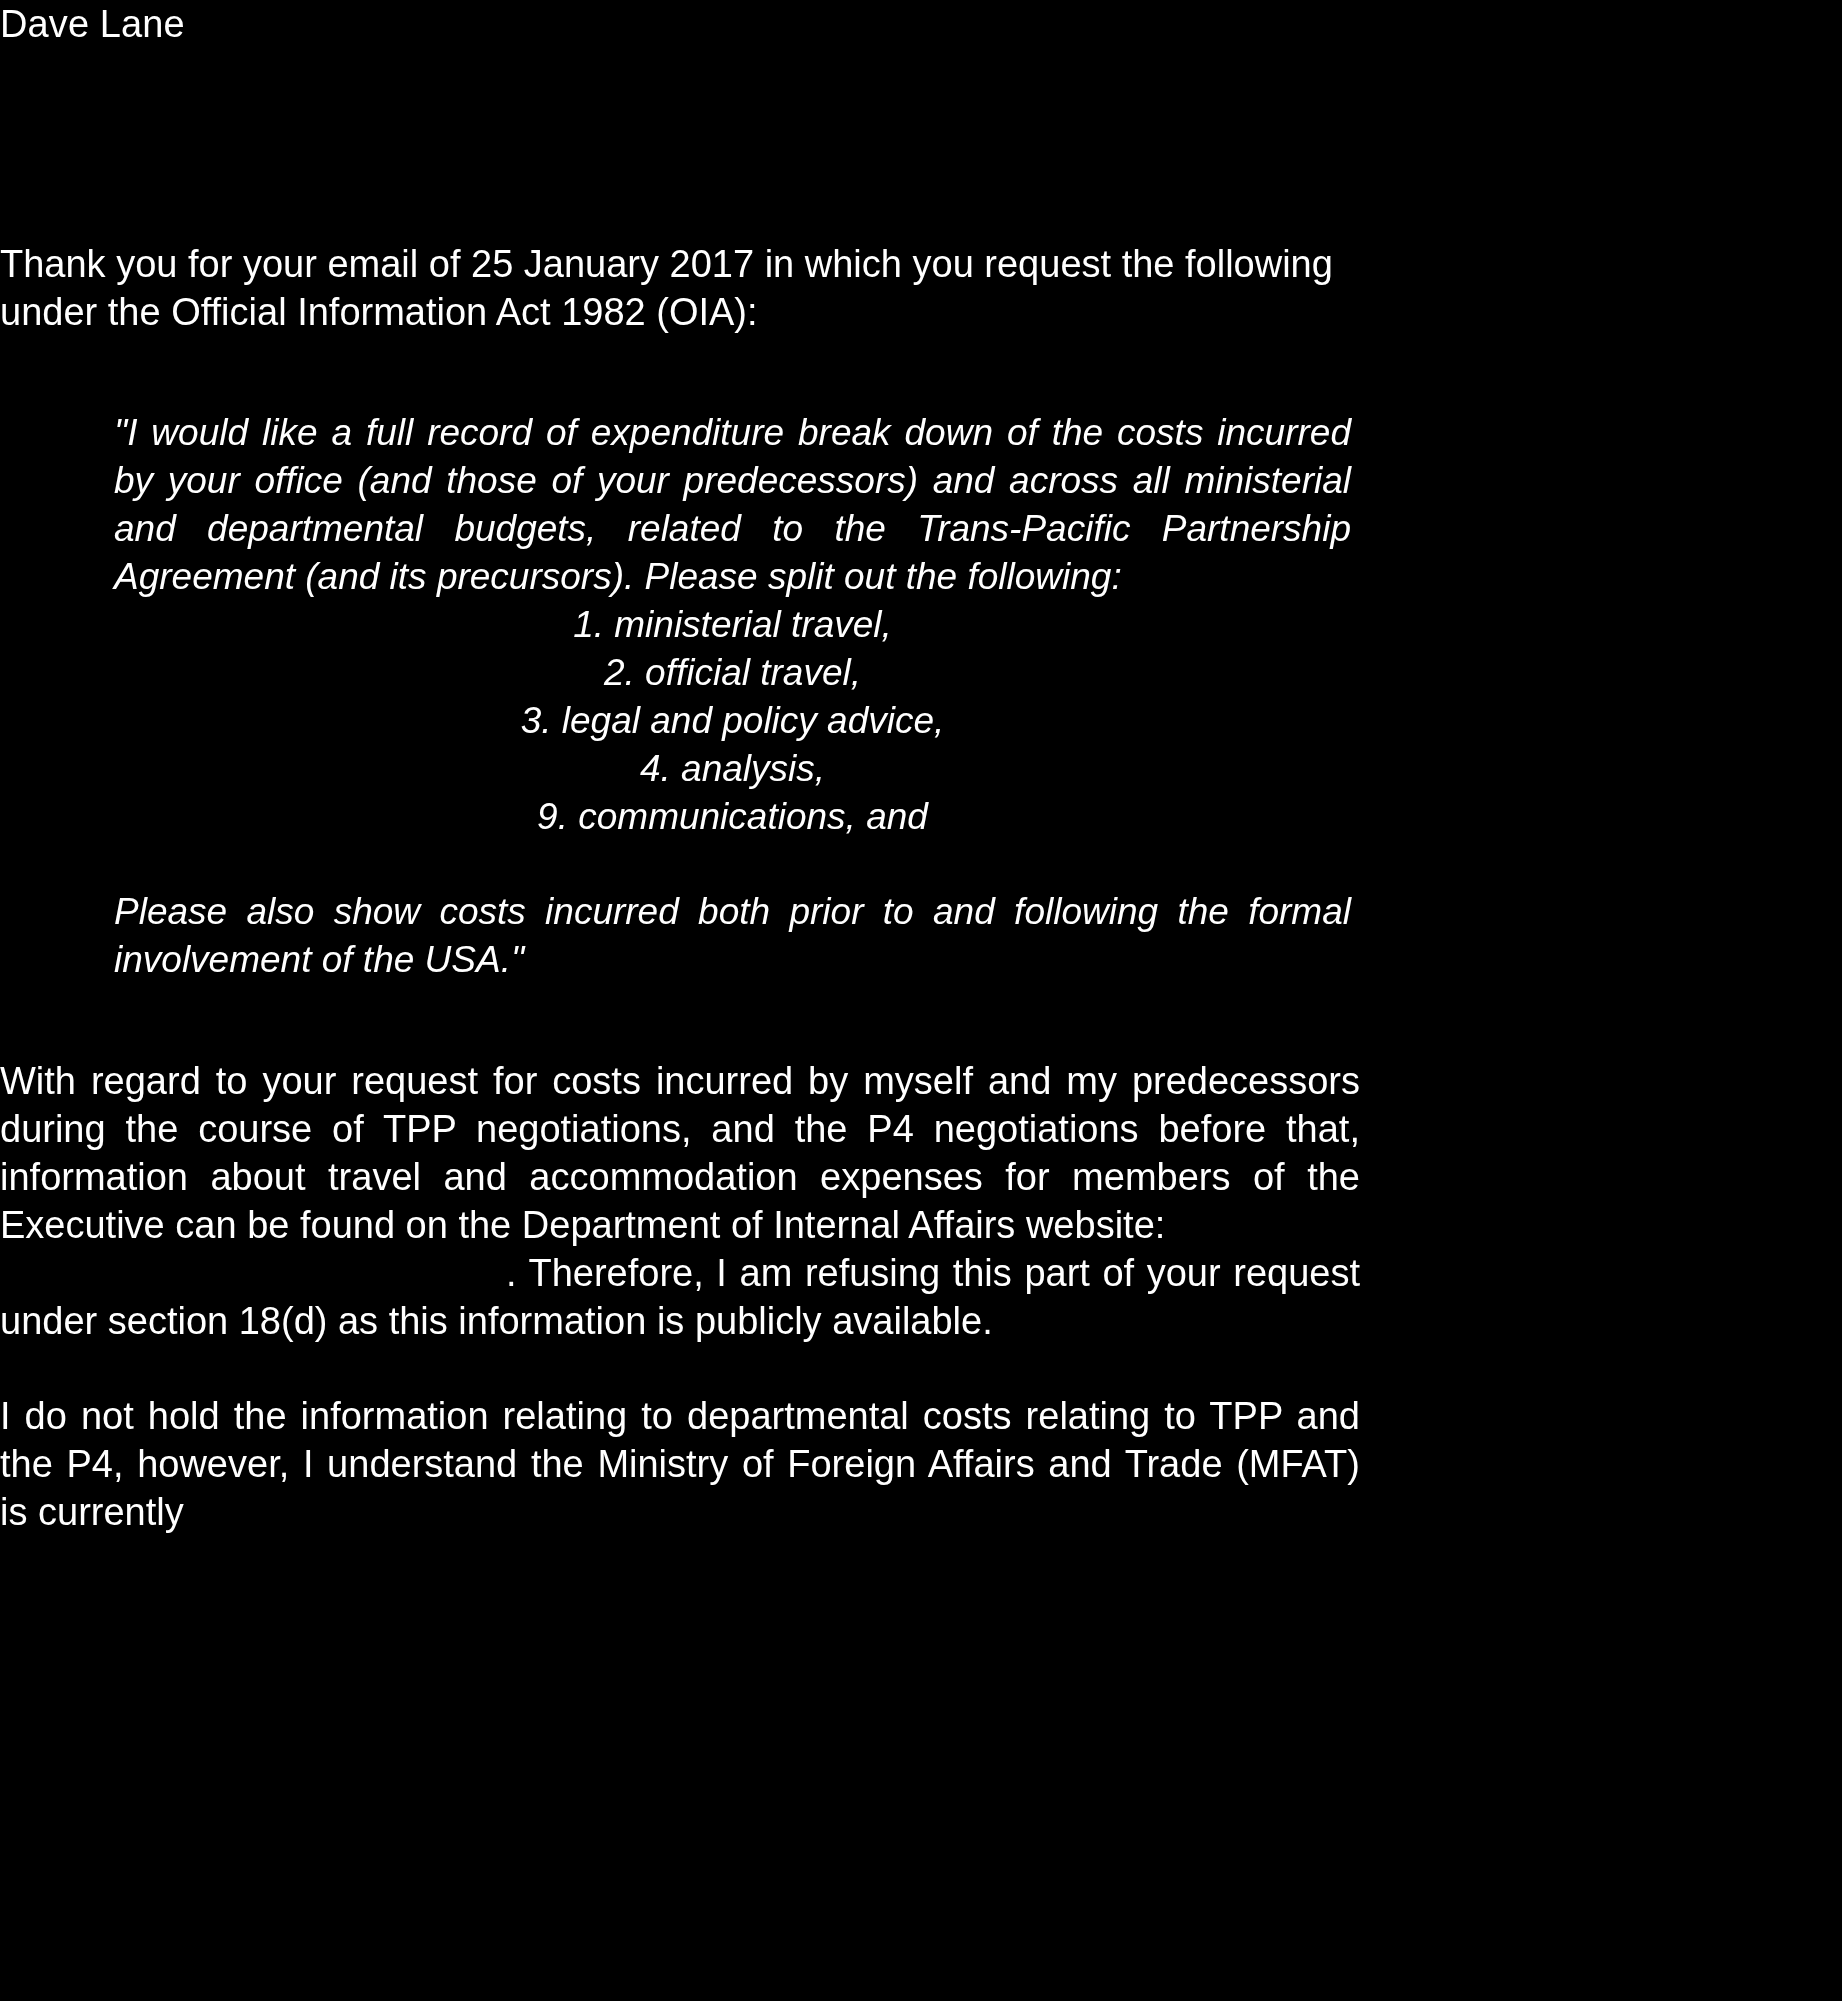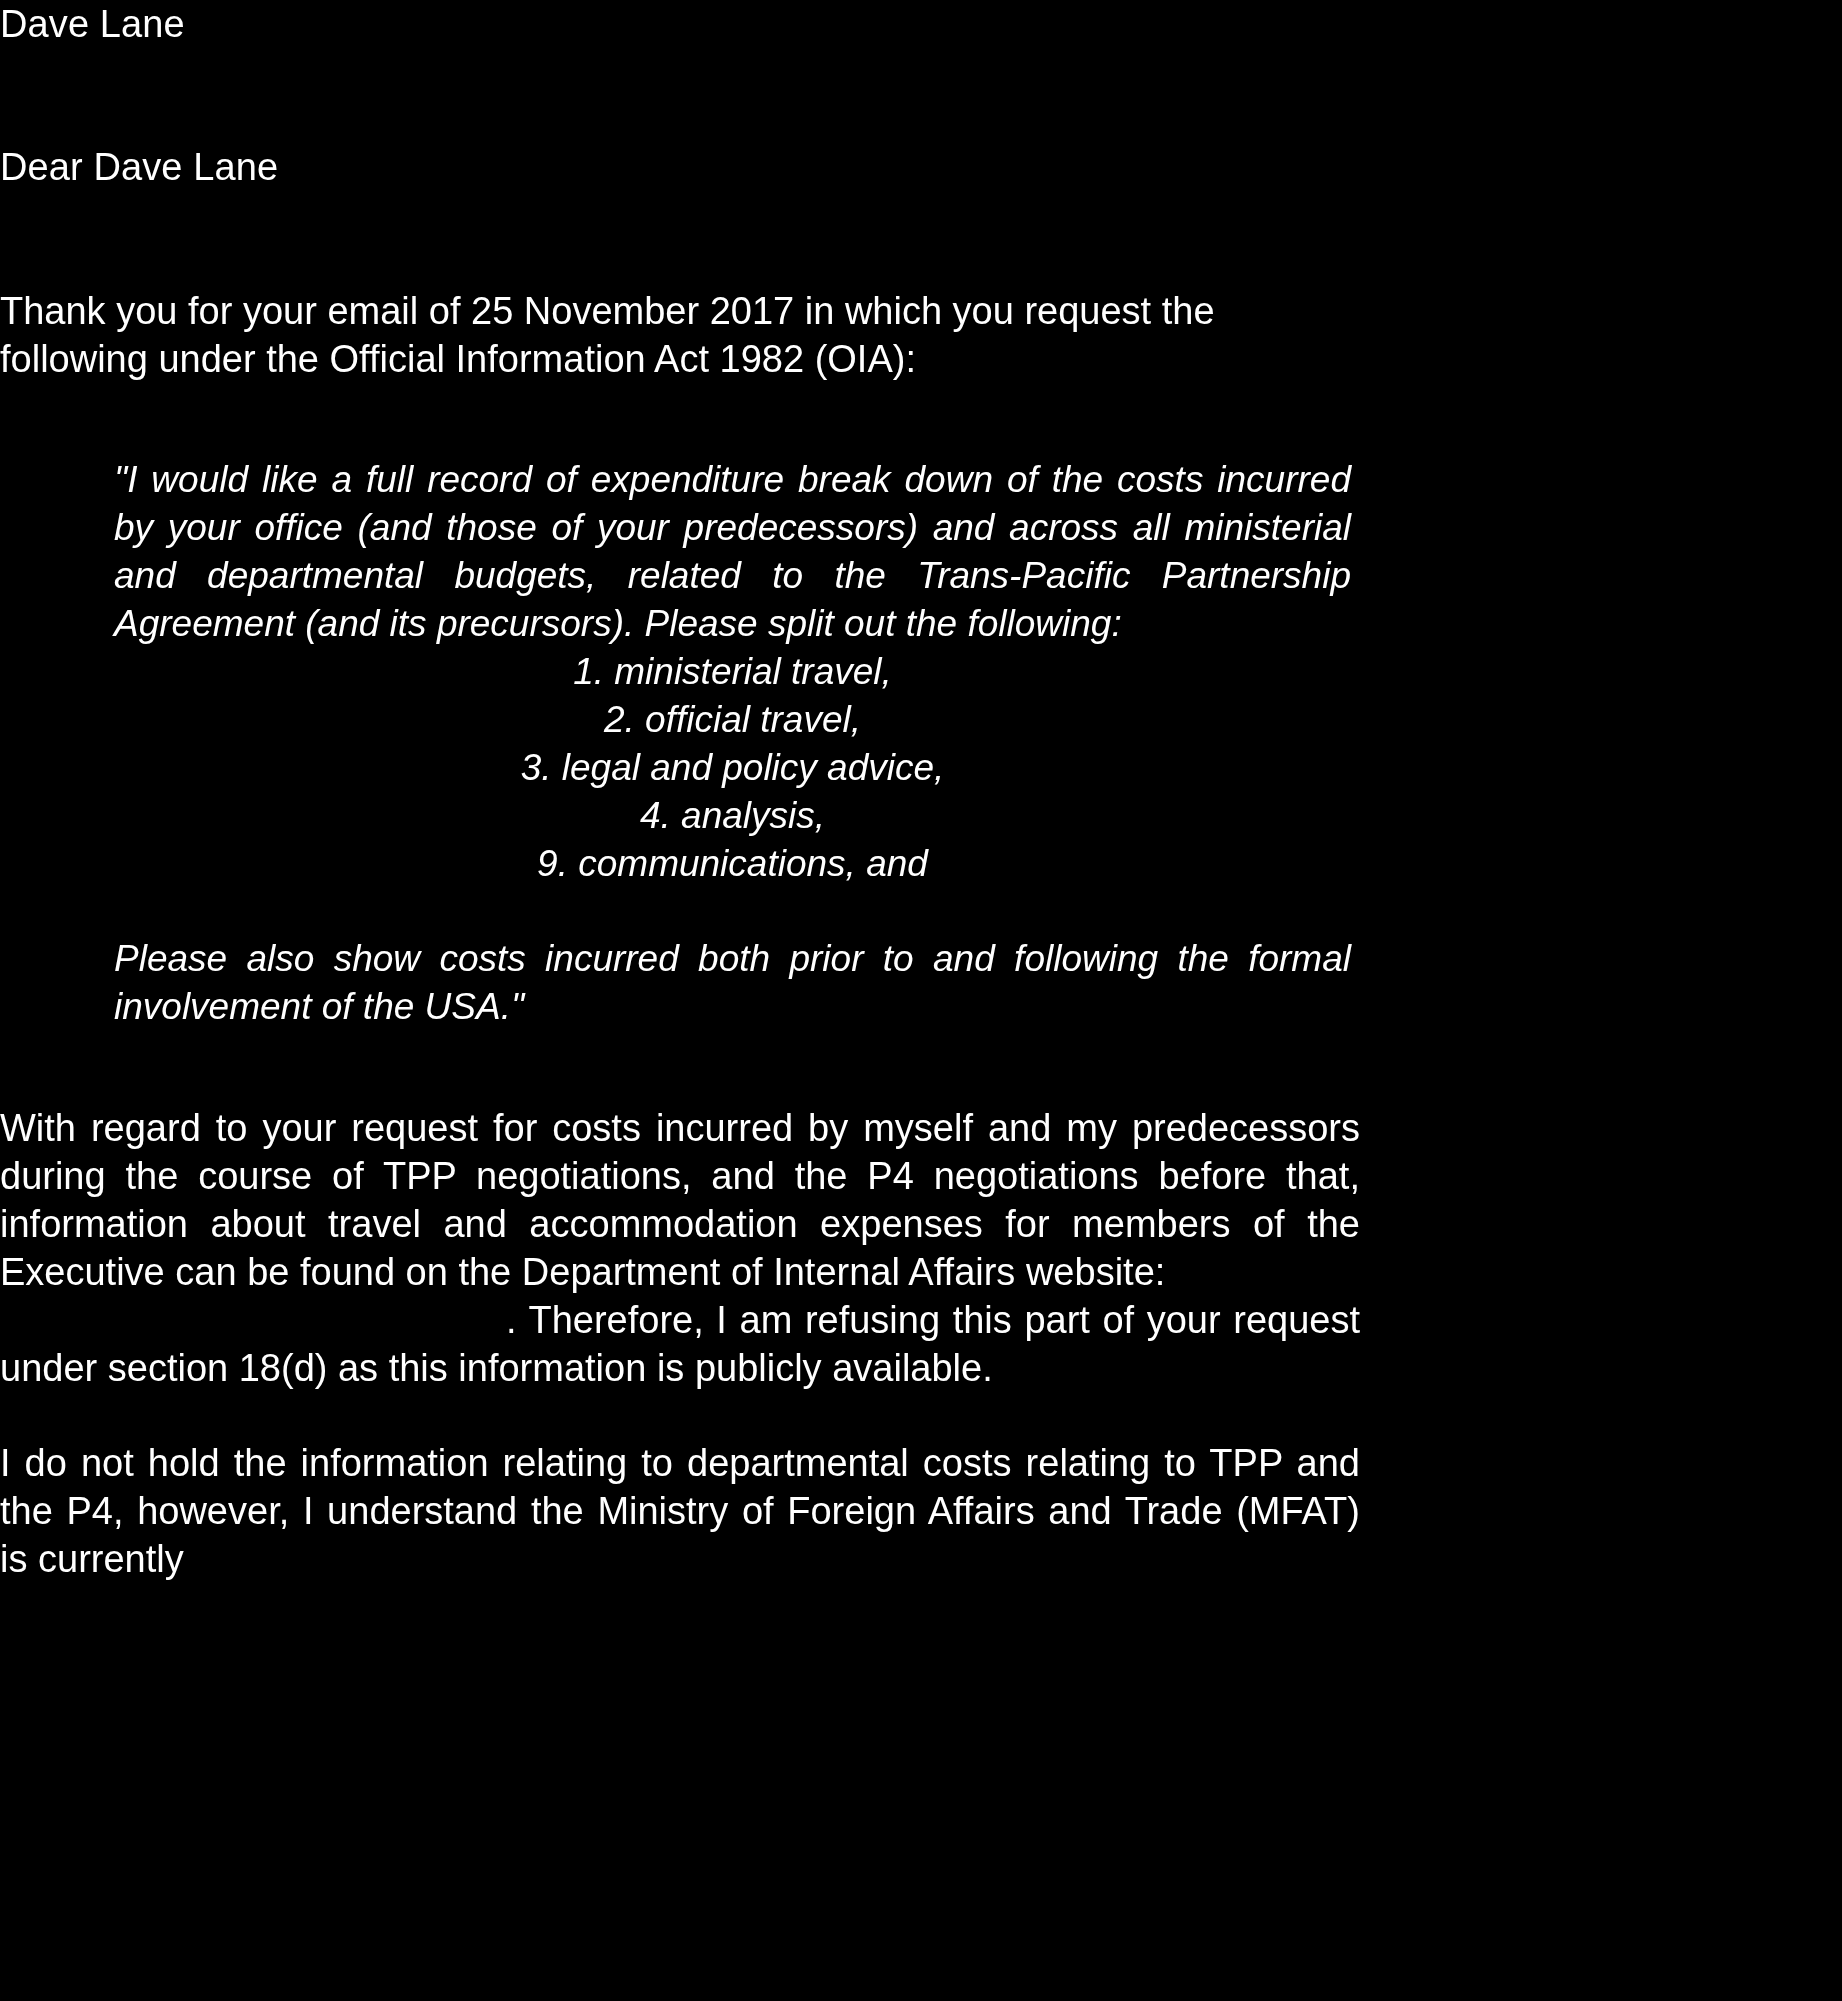--- a/index.html
+++ b/index.html
@@ -76,26 +76,25 @@
 <div class="page">
   <div class="content">
 
     <div class="header-block">
       <div class="line">Dave Lane</div>
     </div>
 
     <div class="spacer-lg"></div>
     <div class="spacer-md"></div>
 
-    <div class="line">Dear Dave Lane</div>
 
     <div class="spacer-lg"></div>
     <div class="spacer-md"></div>
 
-    <div class="body-text nojust wide">Thank you for your email of 25 November 2017 in which you request the following under the Official Information Act 1982 (OIA):</div>
+    <div class="body-text nojust wide">Thank you for your email of 25 January 2017 in which you request the following under the Official Information Act 1982 (OIA):</div>
 
     <div class="spacer-lg"></div>
     <div class="spacer-sm"></div>
 
     <div class="quote-block">
       <div>"I would like a full record of expenditure break down of the costs incurred by your office (and those of your predecessors) and across all ministerial and departmental budgets, related to the Trans-Pacific Partnership Agreement (and its precursors). Please split out the following:</div>
       <div class="item">1. ministerial travel,</div>
       <div class="item">2. official travel,</div>
       <div class="item">3. legal and policy advice,</div>
       <div class="item">4. analysis,</div>

